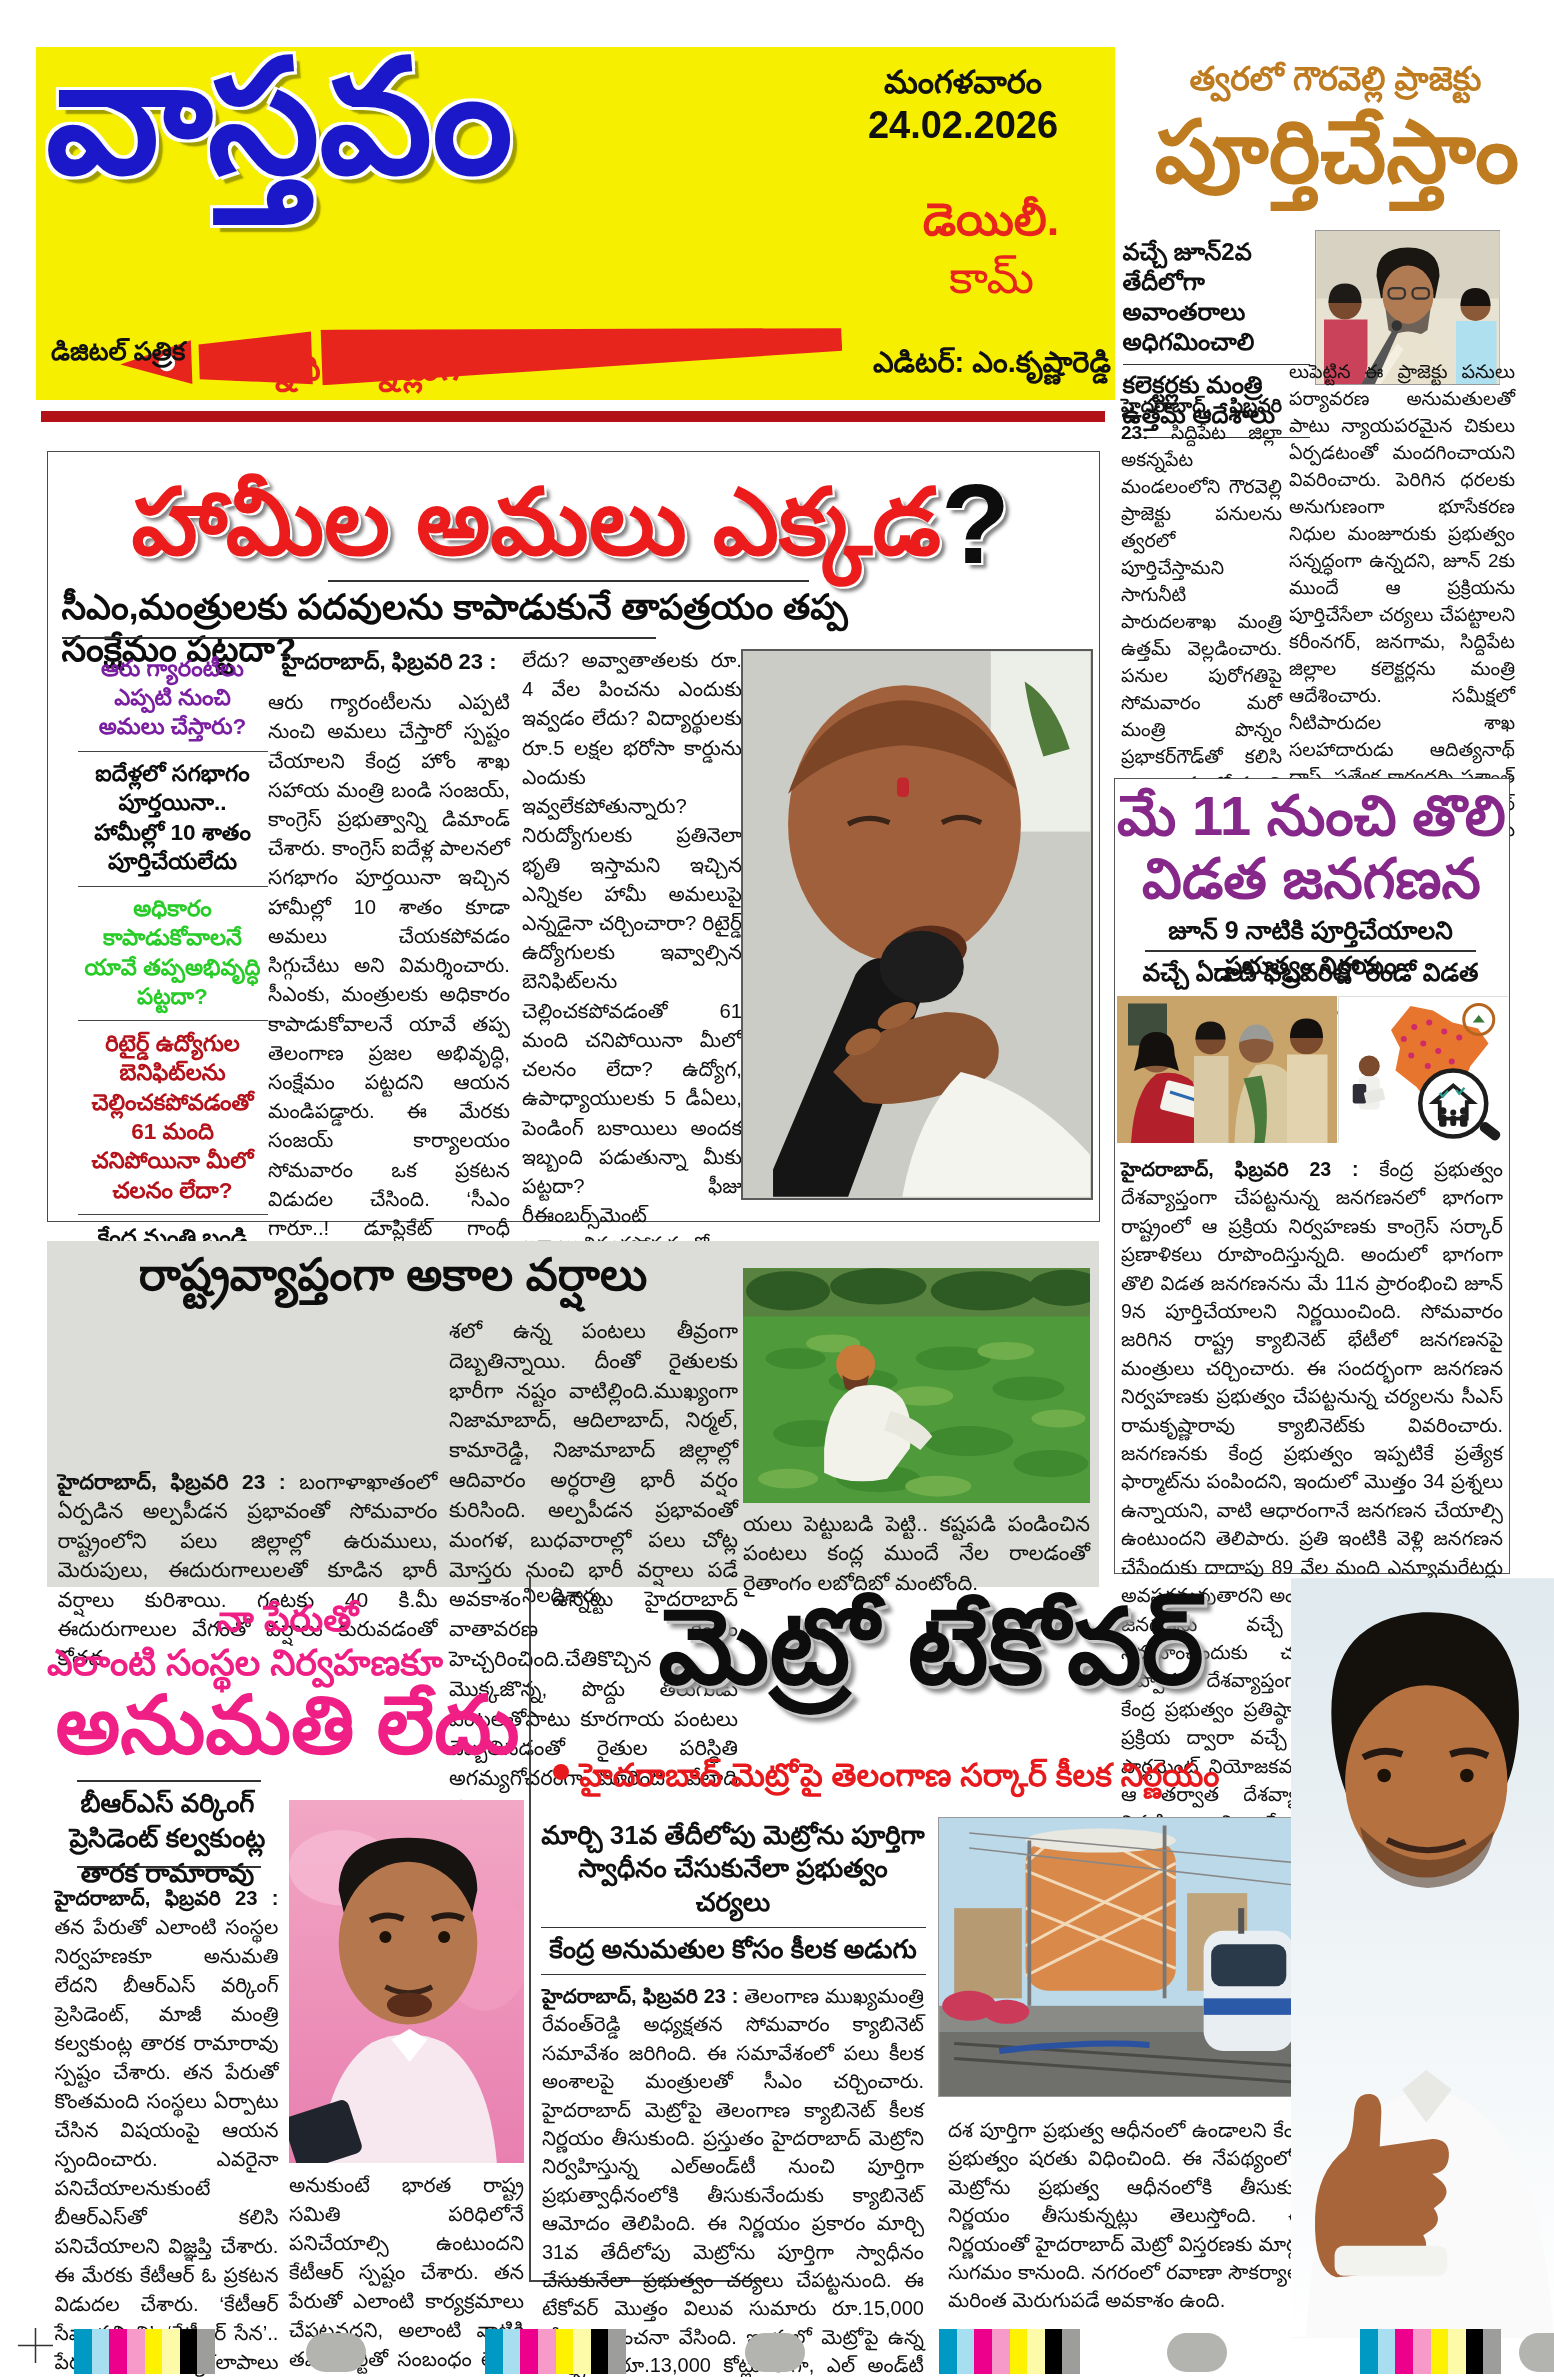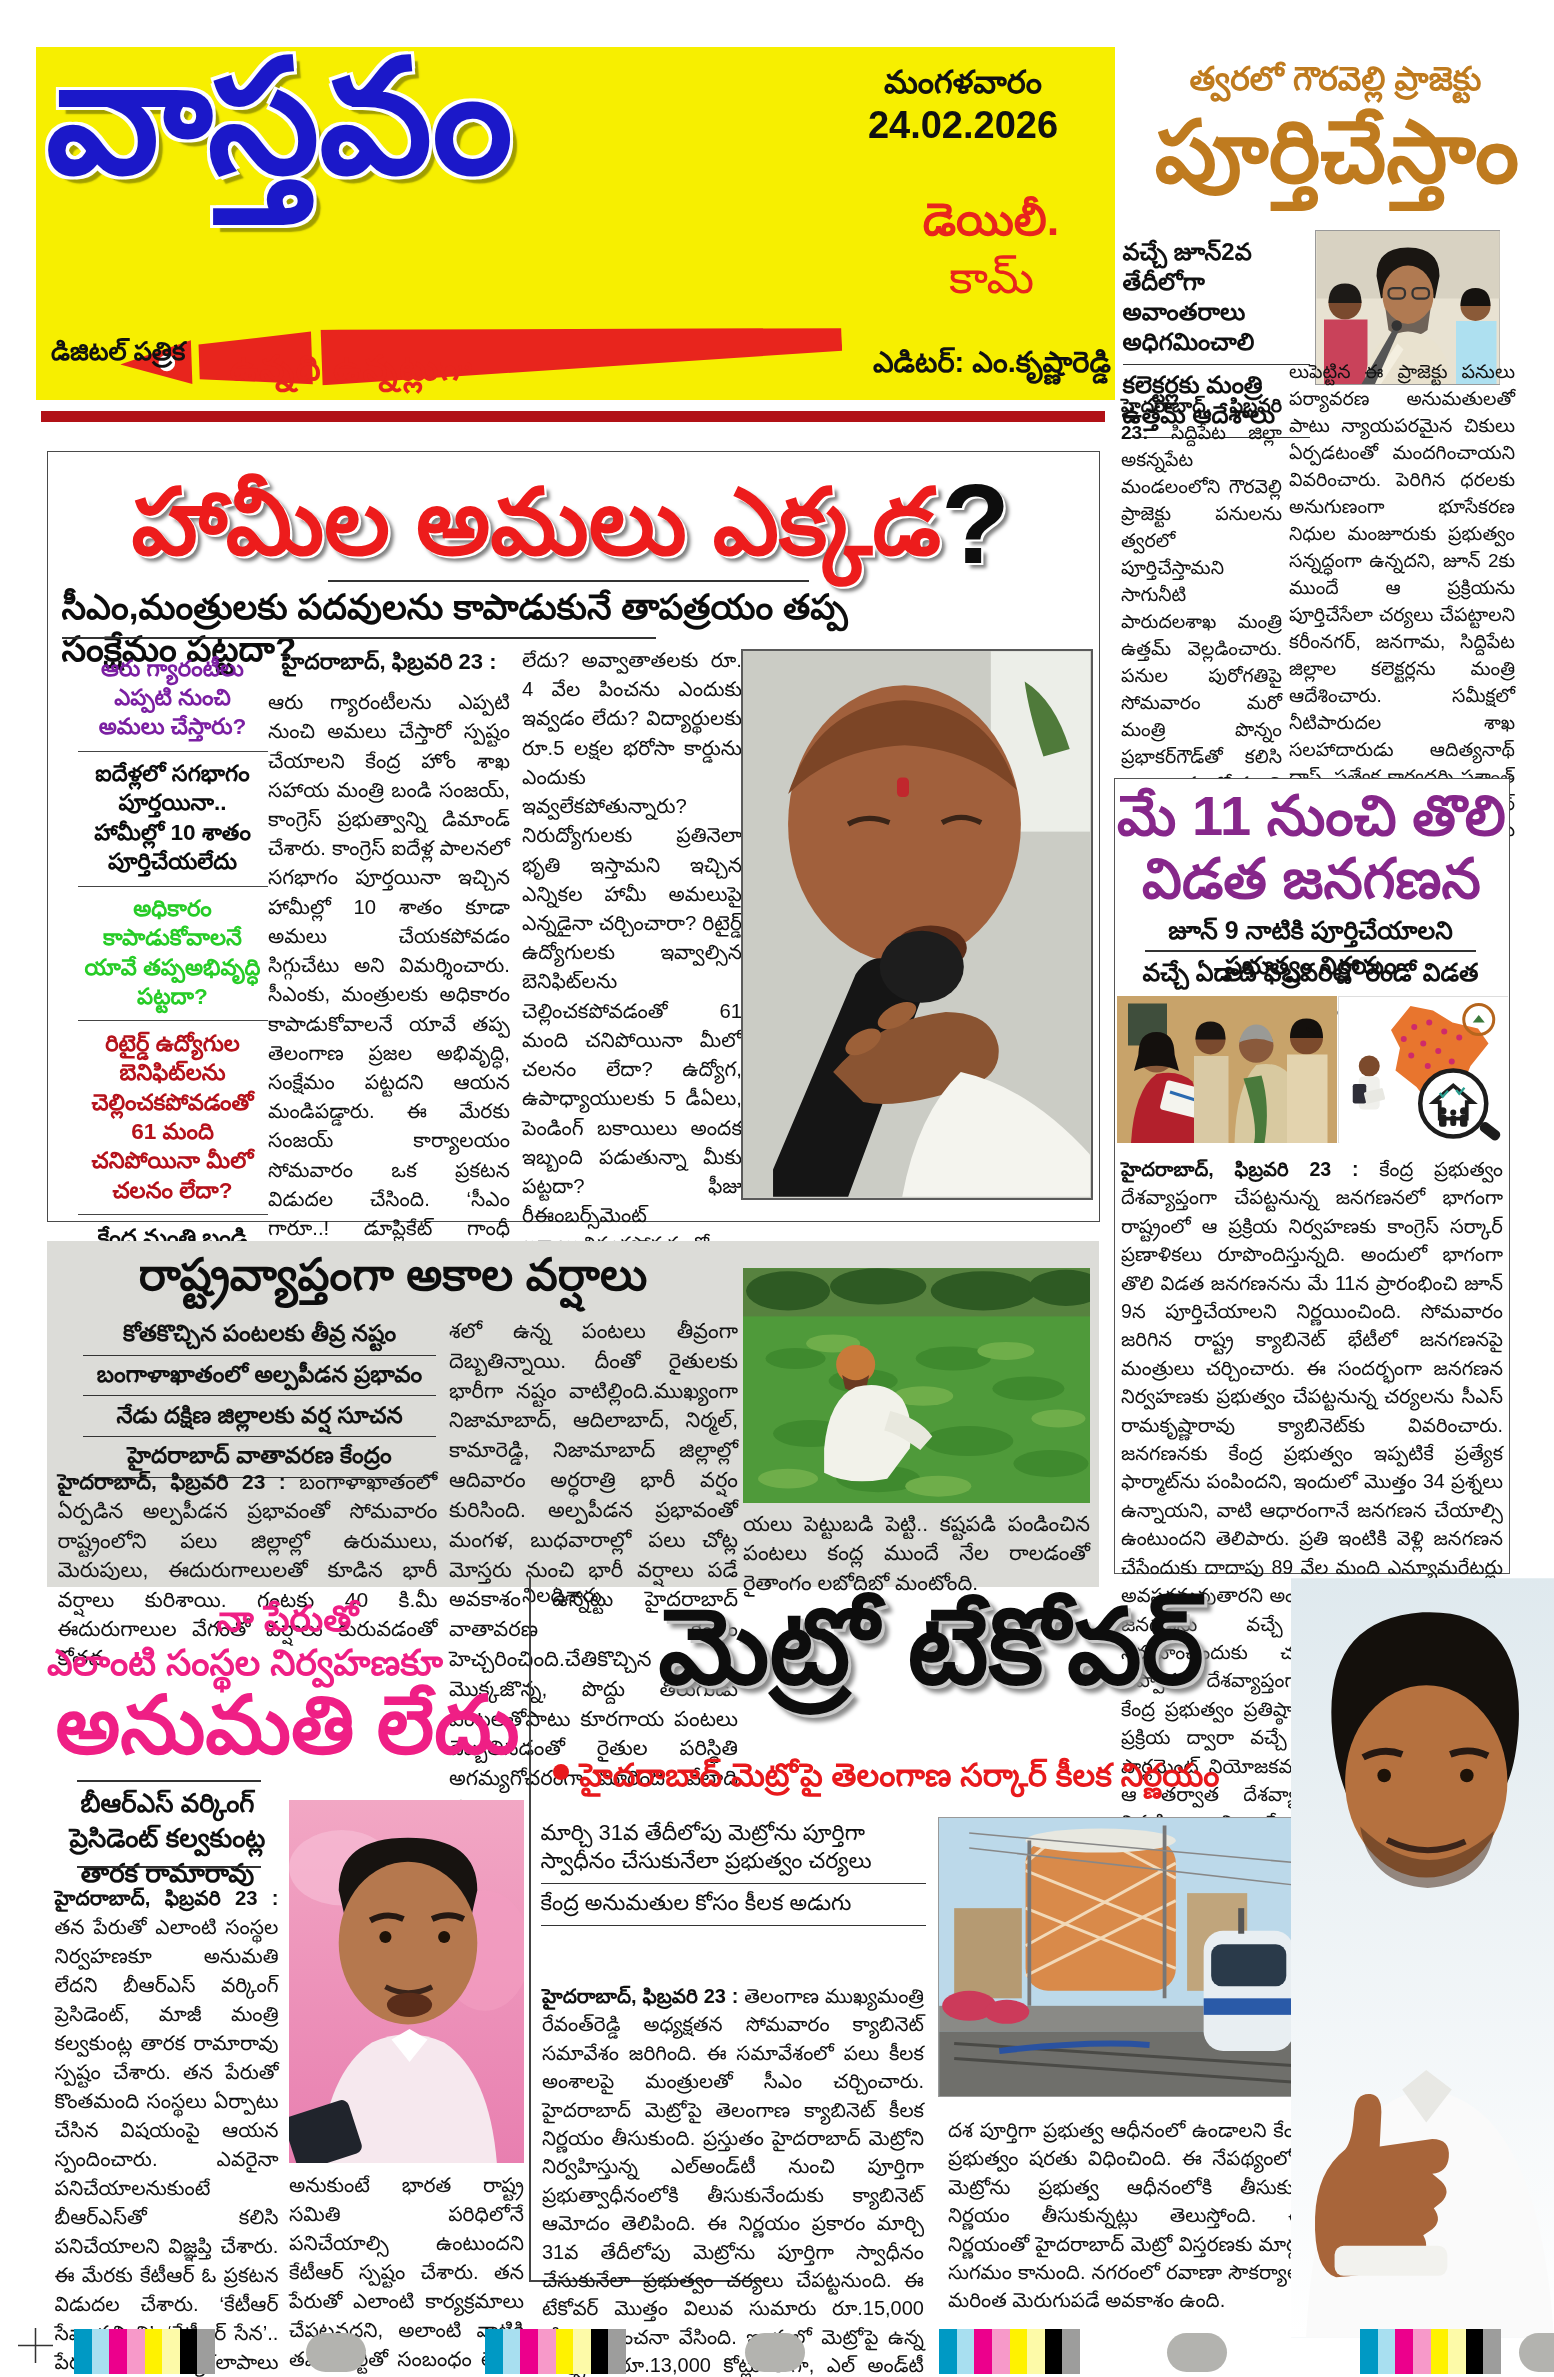--- a/index.html
+++ b/index.html
@@ -89,21 +89,21 @@
 
   
   #metro-vline{left:529px;top:1576px;width:1.5px;height:705px;background:#444}
   #metro-hline{left:529px;top:2280px;width:237px;height:1.5px;background:#444}
   #metro{left:530px;top:1576px;width:1024px;height:786px}
   #metro-headline{left:21px;top:0px;width:760px;font-size:105px;font-weight:bold;color:#0d0d0d;text-align:center;line-height:1.35;
                   text-shadow:3px 3px 0 #c9c9c9,6.8px 6.8px 4.5px #8a8a8a}
   #metro-lede{left:22.6px;top:181px;width:752px;font-size:32px;font-weight:bold;color:#e8191c}
   .red-dot{display:inline-block;width:16.5px;height:16.5px;border-radius:50%;background:#e8191c;margin-right:10.5px;vertical-align:6px}
   #metro-deck{left:10.5px;top:238px;width:385px}
-  .metro-deckitem{font-size:22px;font-weight:normal;text-align:left;line-height:1.3;padding:4.5px 0 7.5px 0;border-bottom:1.5px solid #333}
+  .metro-deckitem{font-size:26px;font-weight:bold;text-align:center;line-height:1.3;padding:4.5px 0 7.5px 0;border-bottom:1.5px solid #333}
   #metro-photo{left:408px;top:241px;width:378px;height:280px;background:#bcd9ea;border:0.8px solid #999}
   #metro-col1{left:12px;top:406px;width:382px;height:369px;font-size:20px;line-height:1.42}
   #metro-col2{left:418px;top:540px;width:360px;height:241px;font-size:20px;line-height:1.42}
   #revanth-photo{left:761px;top:1.5px;width:263px;height:760px;background:#eef4f7}
 
   
   .cropmark{top:2328px;width:35px;height:35px}
   .cbar{top:2329px;width:141px;height:45px;display:flex}
   .cbar div{flex:1 1 auto}
   .sw1{background:#0099c4}.sw2{background:#a8dff0}.sw3{background:#ec008c}.sw4{background:#f799c9}
@@ -281,26 +281,20 @@
     </div>
 
     <div class="abs jst" id="census-body">
       <span class="dl">హైదరాబాద్, ఫిబ్రవరి 23 :</span>
       <span>కేంద్ర ప్రభుత్వం దేశవ్యాప్తంగా చేపట్టనున్న జనగణనలో భాగంగా రాష్ట్రంలో ఆ ప్రక్రియ నిర్వహణకు కాంగ్రెస్ సర్కార్ ప్రణాళికలు రూపొందిస్తున్నది. అందులో భాగంగా తొలి విడత జనగణనను మే 11న ప్రారంభించి జూన్ 9న పూర్తిచేయాలని నిర్ణయించింది. సోమవారం జరిగిన రాష్ట్ర క్యాబినెట్ భేటీలో జనగణనపై మంత్రులు చర్చించారు. ఈ సందర్భంగా జనగణన నిర్వహణకు ప్రభుత్వం చేపట్టనున్న చర్యలను సీఎస్ రామకృష్ణారావు క్యాబినెట్‌కు వివరించారు. జనగణనకు కేంద్ర ప్రభుత్వం ఇప్పటికే ప్రత్యేక ఫార్మాట్‌ను పంపిందని, ఇందులో మొత్తం 34 ప్రశ్నలు ఉన్నాయని, వాటి ఆధారంగానే జనగణన చేయాల్సి ఉంటుందని తెలిపారు. ప్రతి ఇంటికి వెళ్లి జనగణన చేసేందుకు దాదాపు 89 వేల మంది ఎన్యూమరేటర్లు అవసరమవుతారని అంచనా వేశామని, రెండో విడత జనగణను వచ్చే ఏడాది ఫిబ్రవరిలో నిర్వహించేందుకు చర్యలు చేపడుతున్నామని చెప్పారు. దేశవ్యాప్తంగా జనగణన కార్యక్రమాన్ని కేంద్ర ప్రభుత్వం ప్రతిష్ఠాత్మకంగా నిర్వహిస్తున్నది. ఈ ప్రక్రియ ద్వారా వచ్చే జనాభా వివరాల ప్రకారం పార్లమెంట్ నియోజకవర్గాలను పునర్విభజించాలని, ఆ తర్వాత దేశవ్యాప్తంగా జమిలి ఎన్నికలు నిర్వహించాలని కేంద్రం భావిస్తున్నట్టు చర్చ జరుగుతున్నది.</span>
     </div>
   </div>
 
   <div class="abs" id="rains">
     <div class="abs" id="rains-headline">రాష్ట్రవ్యాప్తంగా అకాల వర్షాలు</div>
-    <div class="abs" id="rains-bullets">
-      <div class="rain-bullet">కోతకొచ్చిన పంటలకు తీవ్ర నష్టం</div>
-      <div class="rain-bullet">బంగాళాఖాతంలో అల్పపీడన ప్రభావం</div>
-      <div class="rain-bullet">నేడు దక్షిణ జిల్లాలకు వర్ష సూచన</div>
-      <div class="rain-bullet">హైదరాబాద్ వాతావరణ కేంద్రం</div>
-    </div>
     <div class="abs jst" id="rains-col1">
       <span class="dl">హైదరాబాద్, ఫిబ్రవరి 23 :</span>
       <span>బంగాళాఖాతంలో ఏర్పడిన అల్పపీడన ప్రభావంతో సోమవారం రాష్ట్రంలోని పలు జిల్లాల్లో ఉరుములు, మెరుపులు, ఈదురుగాలులతో కూడిన భారీ వర్షాలు కురిశాయి. గంటకు 40 కి.మీ ఈదురుగాలుల వేగంతో వర్షాలు కురువడంతో కోతద</span>
     </div>
     <div class="abs jst" id="rains-col2">శలో ఉన్న పంటలు తీవ్రంగా దెబ్బతిన్నాయి. దీంతో రైతులకు భారీగా నష్టం వాటిల్లింది.ముఖ్యంగా నిజామాబాద్, ఆదిలాబాద్, నిర్మల్, కామారెడ్డి, నిజామాబాద్ జిల్లాల్లో ఆదివారం అర్ధరాత్రి భారీ వర్షం కురిసింది. అల్పపీడన ప్రభావంతో మంగళ, బుధవారాల్లో పలు చోట్ల మోస్తరు నుంచి భారీ వర్షాలు పడే అవకాశం ఉన్నట్టు హైదరాబాద్ వాతావరణ కేంద్రం హెచ్చరించింది.చేతికొచ్చిన మొక్కజొన్న, పొద్దు తిరుగుడు పంటలతోపాటు కూరగాయ పంటలు దెబ్బతినడంతో రైతుల పరిస్థితి అగమ్యగోచరంగా మారింది. వేలాది రూపా</div>
     <div class="abs" id="rains-photo">
       <svg width="347" height="235" viewBox="0 0 462 312">
         <rect width="462" height="312" fill="#4f9a3a"></rect>
         <rect x="0" y="0" width="462" height="64" fill="#57823f"></rect>
         <g fill="#2e5a23">

